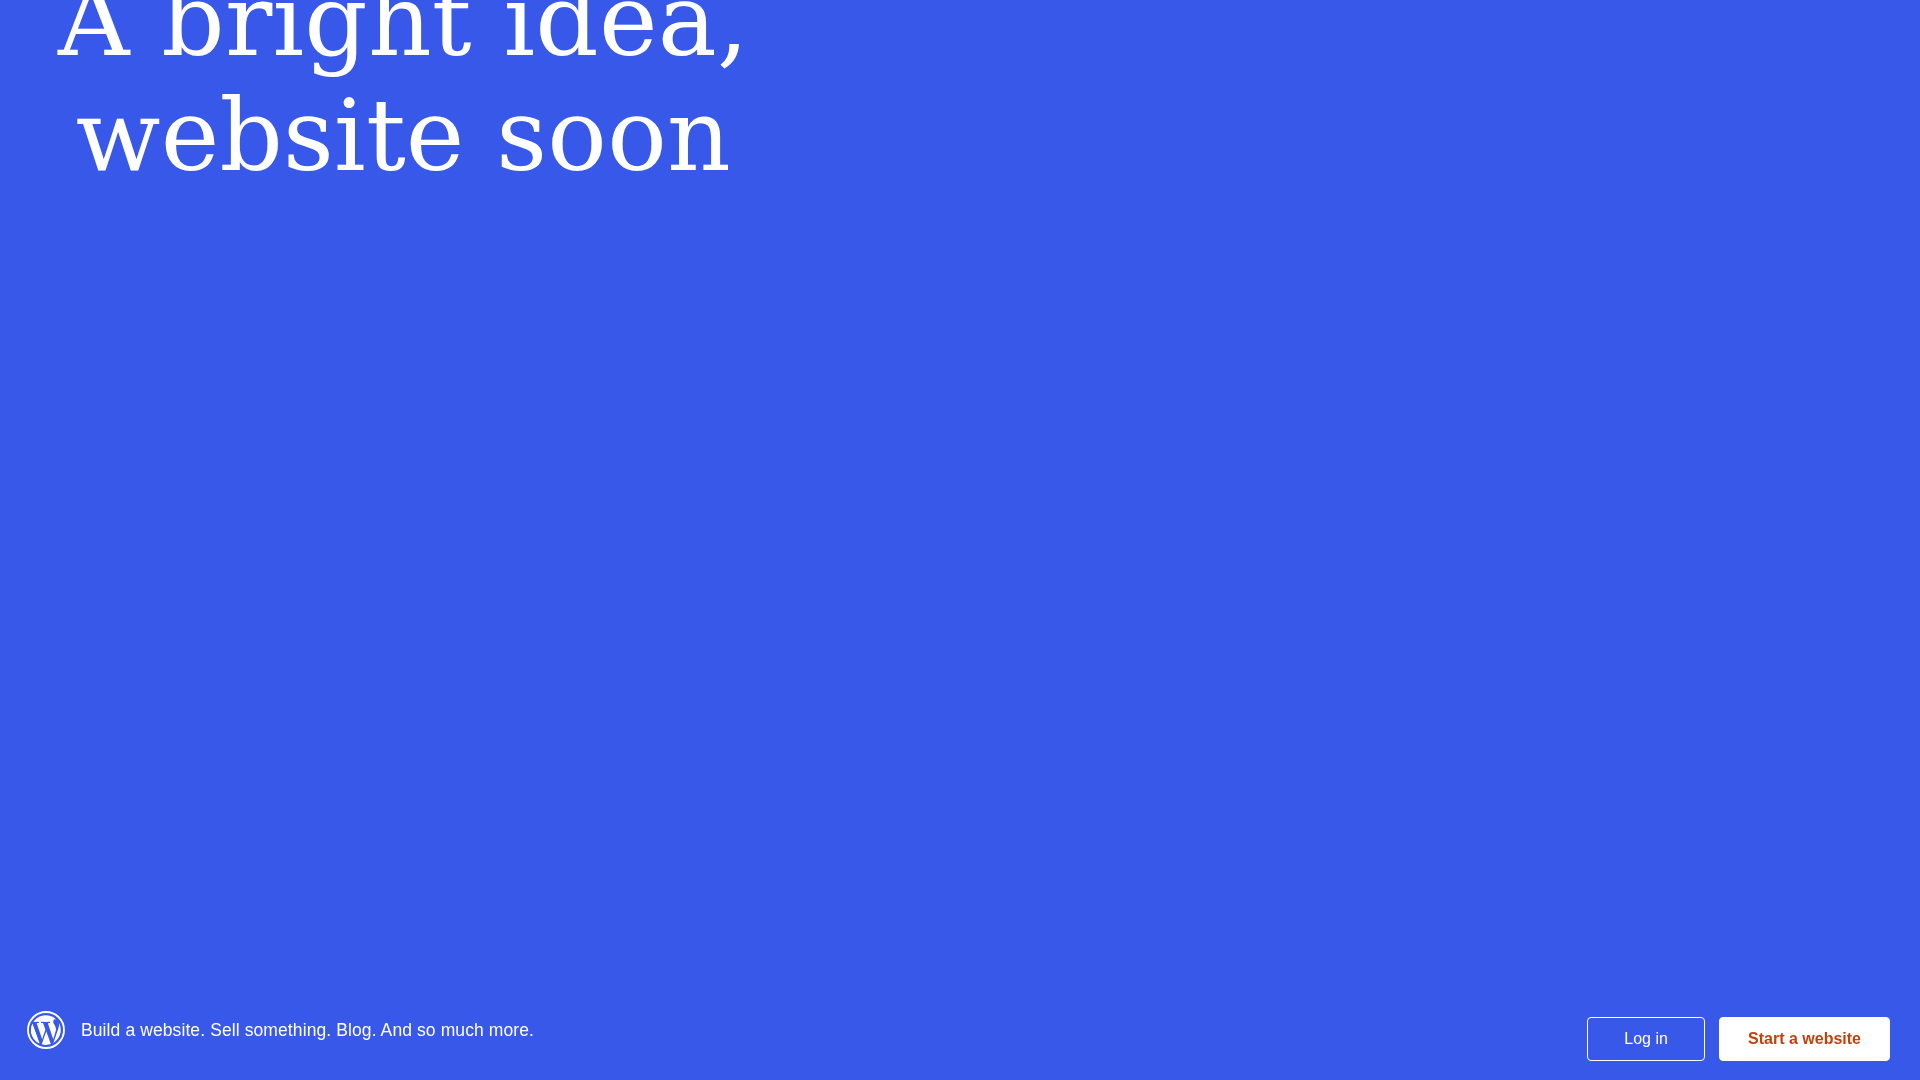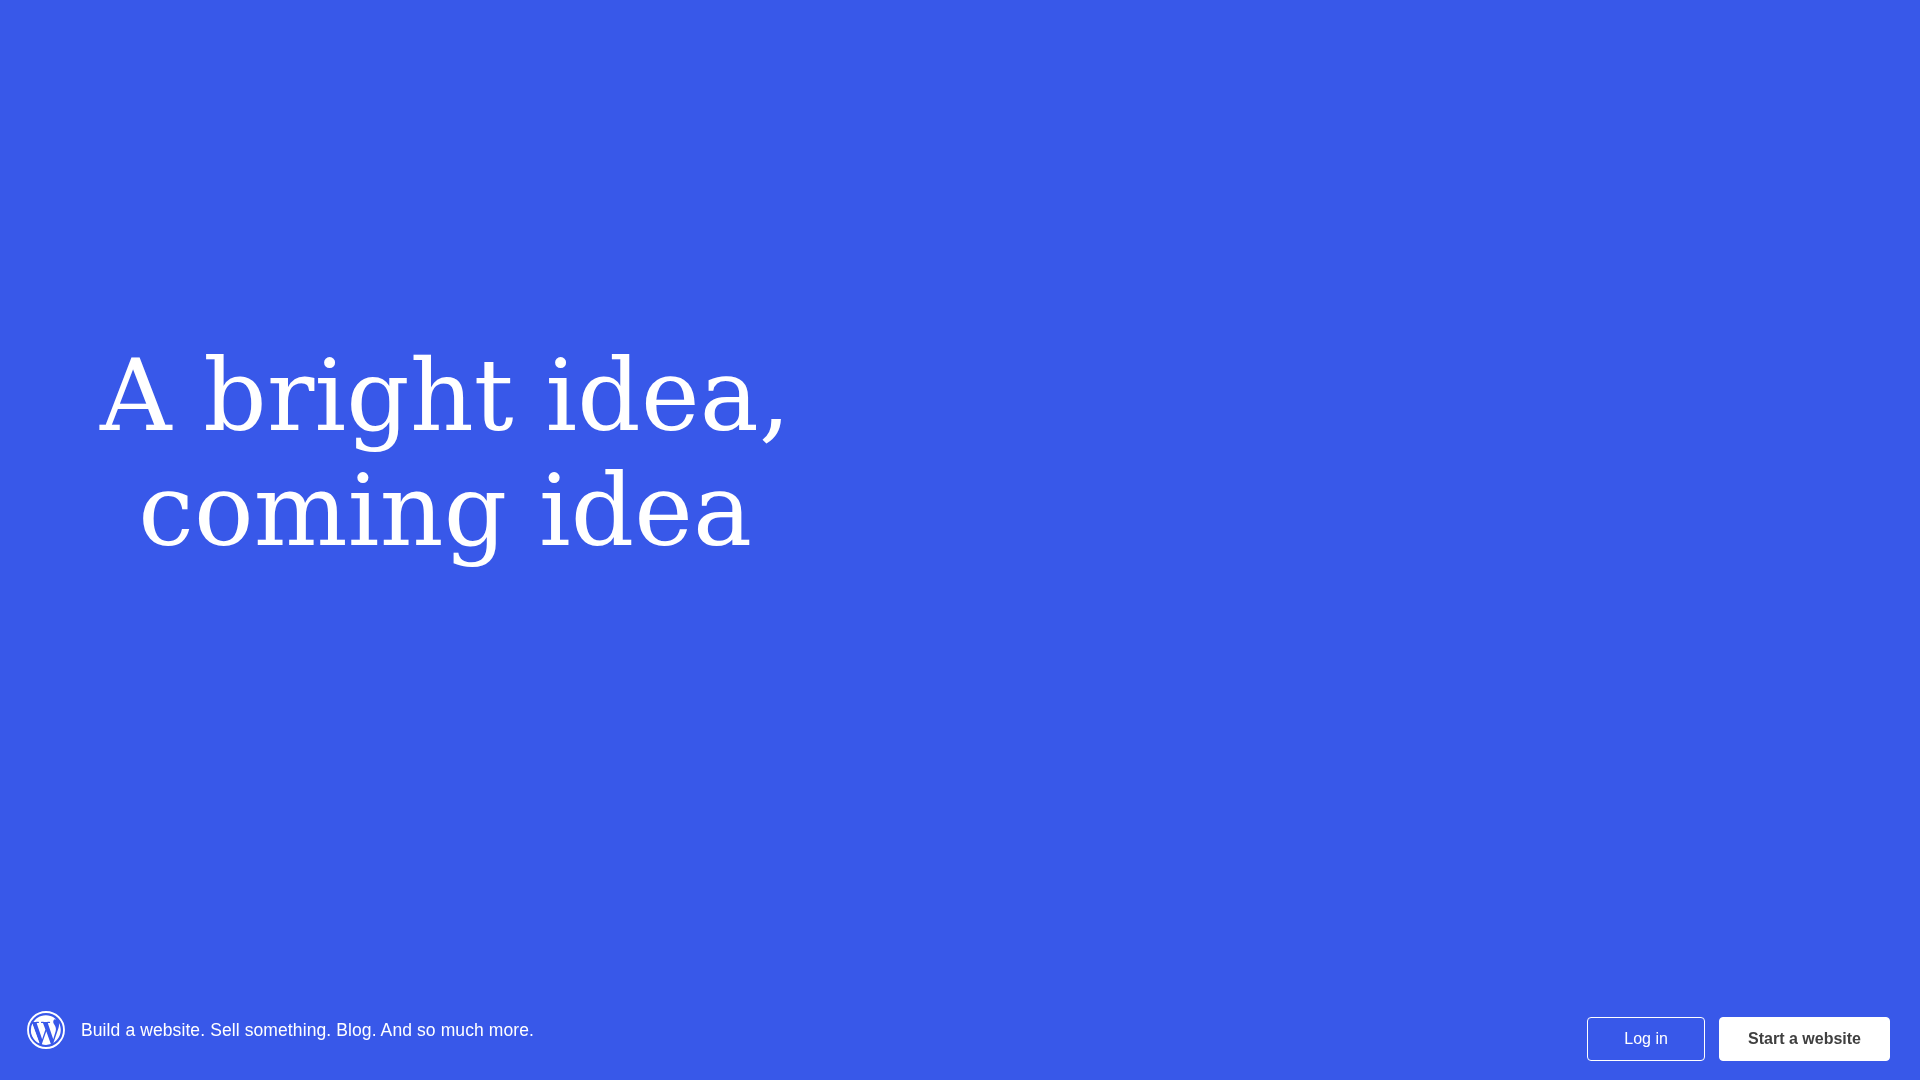--- a/index.html
+++ b/index.html
@@ -25,24 +25,24 @@
   }
 
   
   .hero {
     position: absolute;
     left: 0;
     top: 0;
     width: 1920px;
     height: 980px;
     display: flex;
-    align-items: center;
+    align-items: flex-start;
     justify-content: flex-start;
     box-sizing: border-box;
-    padding-left: 100px;
+    padding-left: 58px;
   }
 
   .headline {
     color: #ffffff;
     font-family: "DejaVu Serif", "Liberation Serif", serif;
     font-size: 99px;
     line-height: 1.16;
     font-weight: 400;
     text-align: center;
     letter-spacing: 0.2px;
@@ -120,34 +120,34 @@
   .btn-outline {
     background: transparent;
     border: 1px solid #ffffff;
     color: #ffffff;
     min-width: 118px;
   }
 
   .btn-solid {
     background: #ffffff;
     border: 1px solid #ffffff;
-    color: #404040;
+    color: #c2410c;
     font-weight: 700;
     min-width: 118px;
   }
 </style>
 </head>
 <body style="background: rgb(56, 88, 233);">
 
 <div class="page" style="background: rgb(56, 88, 233);">
 
   <div class="hero">
     <h1 class="headline">
       <span class="line">A bright idea,</span>
-      <span class="line">coming idea</span>
+      <span class="line">website soon</span>
     </h1>
   </div>
 
   <div class="footer">
 
     <div class="footer-left">
       <span>
         <svg class="wp-logo" viewBox="0 0 122.5 122.5" xmlns="http://www.w3.org/2000/svg" aria-hidden="true">
           <circle cx="61.25" cy="61.25" r="58" fill="none" stroke="#ffffff" stroke-width="6"></circle>
           <path fill="#ffffff" d="M12.5,61.25c0,19.3,11.2,35.9,27.5,43.8L16.7,41.3C14。0,47.5,12.5,54.2,12.5,61.25z"></path>

